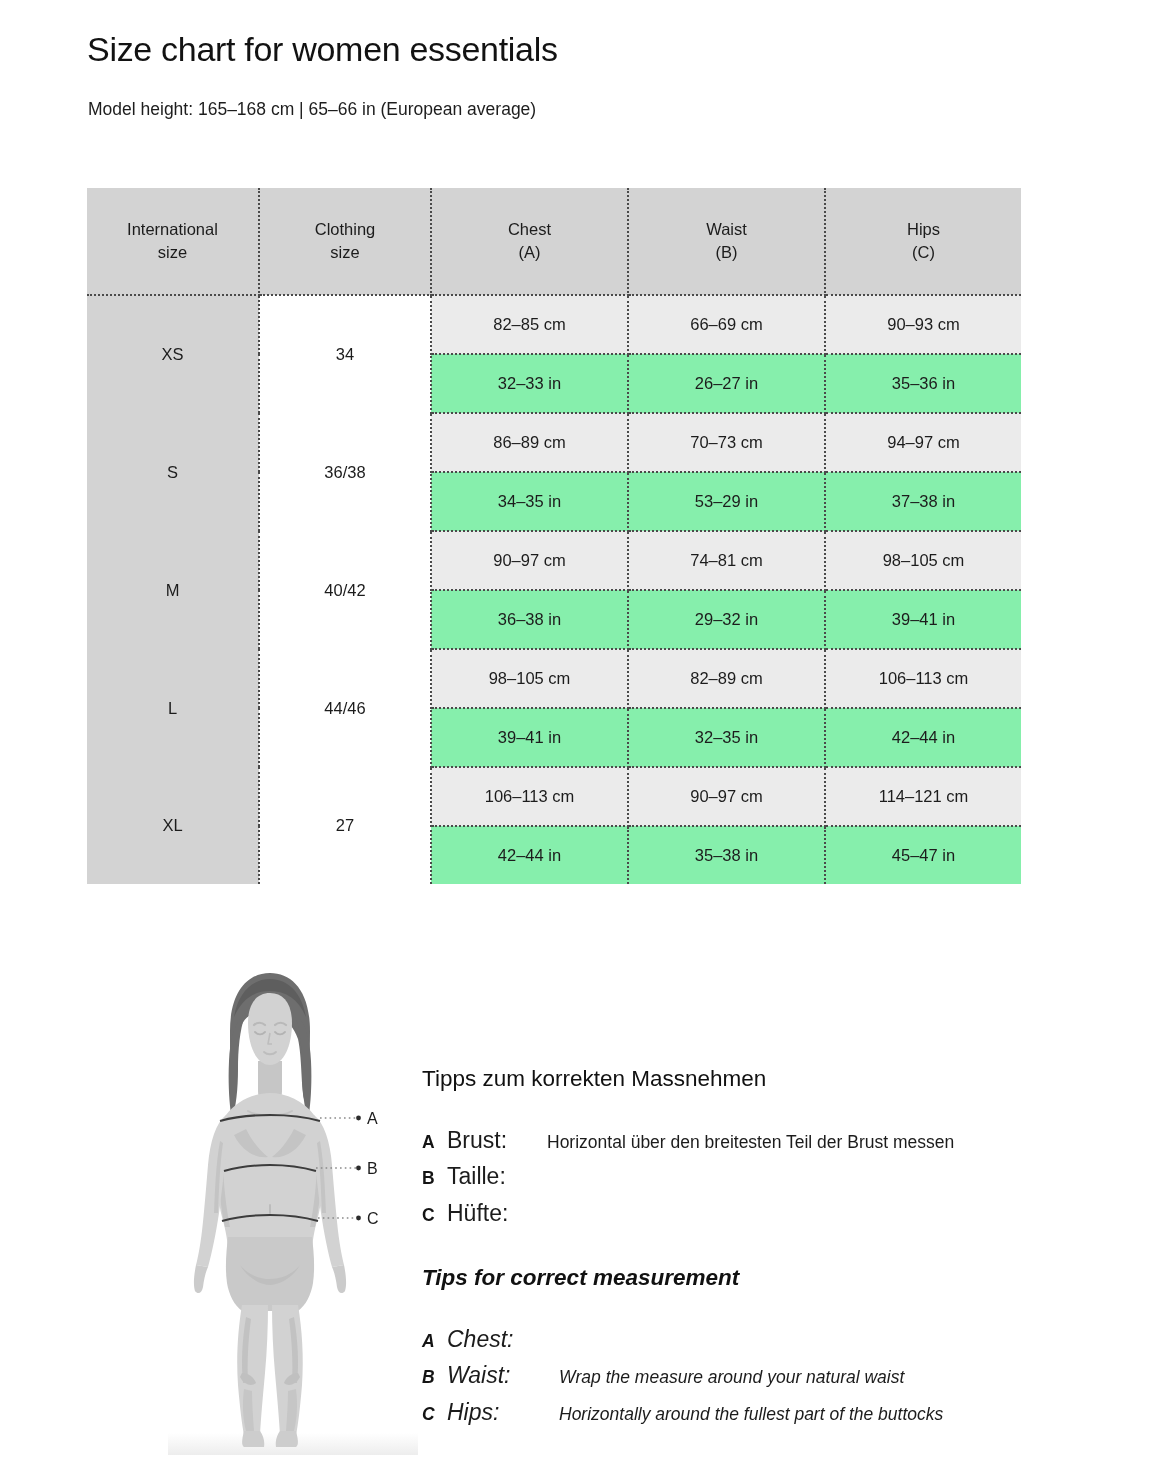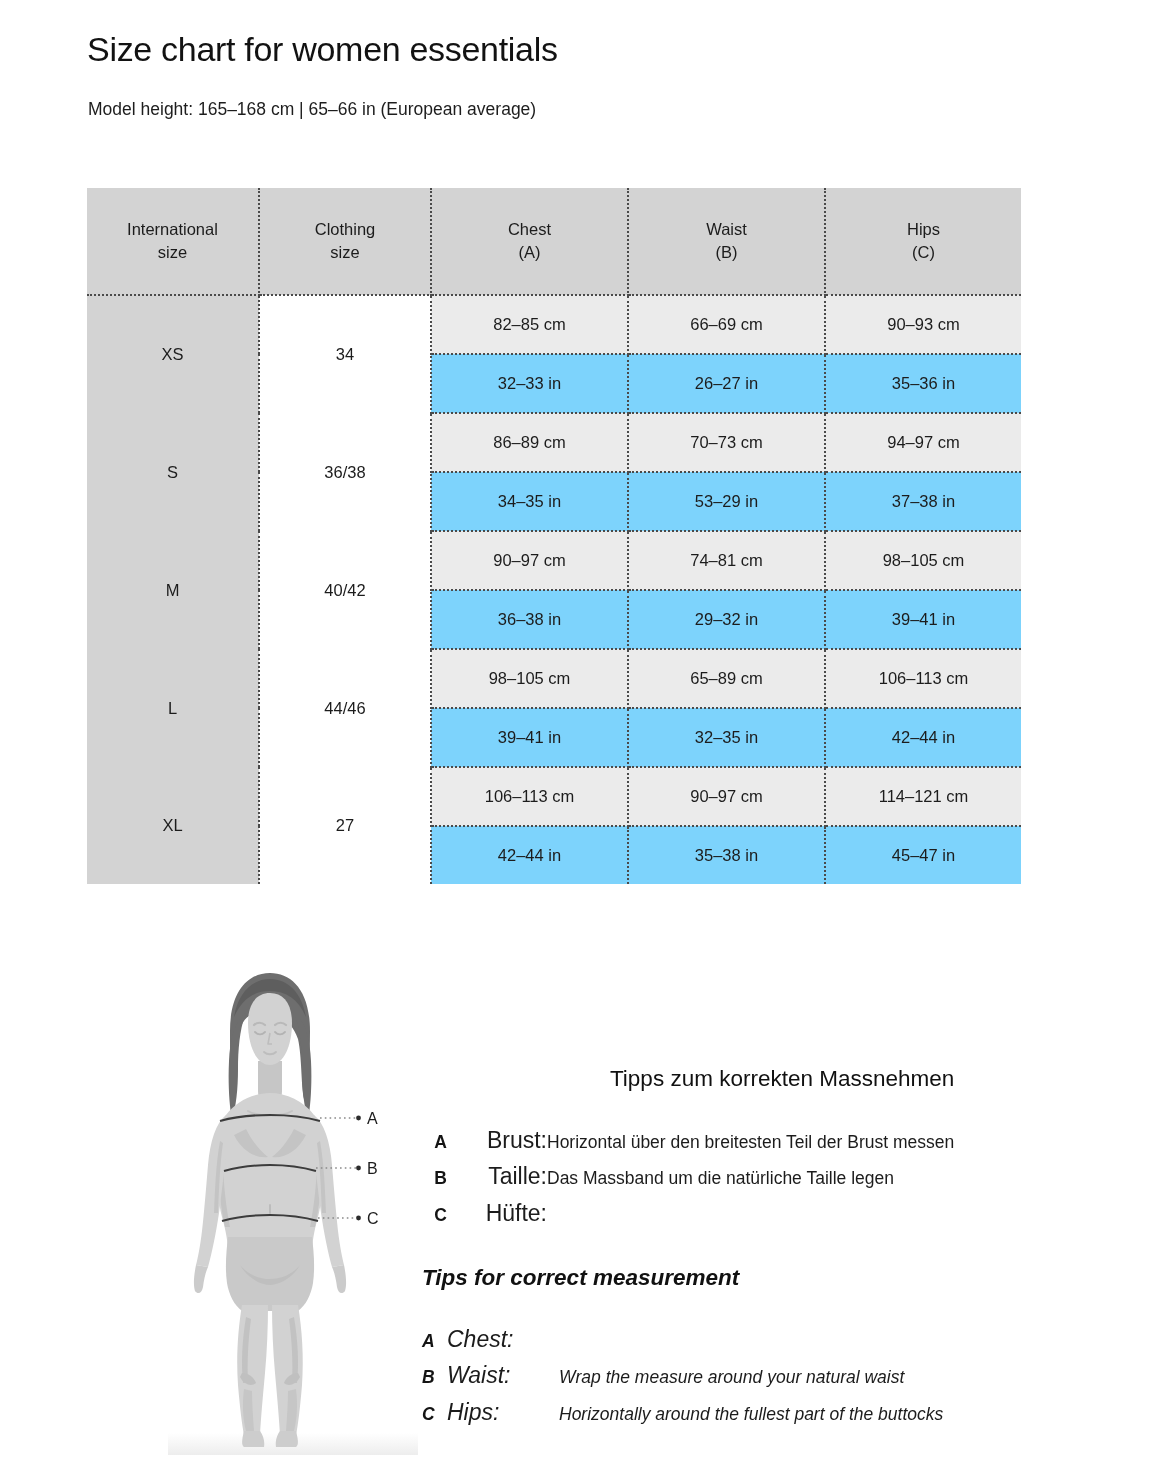--- a/index.html
+++ b/index.html
@@ -78,21 +78,21 @@
   .cell-cloth {
     background: #ffffff;
     font-size: 16.5px;
   }
   .cell-cm {
     background: #ebebeb;
     height: 57px;
     border-bottom: 2px dotted #4a4a4a;
   }
   .cell-in {
-    background: #7dd3fc;
+    background: #86efac;
     height: 57px;
   }
   .row-sep > * { border-bottom: 2px dotted #4a4a4a; }
   .rowgroup-end .cell-in,
   .rowgroup-end .cell-intl,
   .rowgroup-end .cell-cloth { border-bottom: 2px dotted #4a4a4a; }
   tr.last-group .cell-in,
   tr.last-group .cell-intl,
   tr.last-group .cell-cloth { border-bottom: none; }
 
@@ -101,21 +101,21 @@
     position: absolute;
     left: 168px;
     top: 965px;
     width: 250px;
     height: 490px;
   }
   #figure-illustration svg { display: block; }
 
   
   .tips-block { position: absolute; }
-  #tips-de { left: 422px; top: 1066px; text-align: right; }
+  #tips-de { left: 422px; top: 1066px; }
   #tips-en { left: 422px; top: 1265px; }
 
   .tips-heading {
     font-size: 22.5px;
     font-weight: 400;
     color: #111111;
     white-space: nowrap;
     margin: 0 0 30px 0;
   }
   #tips-en .tips-heading { font-style: italic; font-weight: 700; }
@@ -217,21 +217,21 @@
     <tr class="rowgroup-end row-sep">
       <td class="cell-in">36–38 in</td>
       <td class="cell-in">29–32 in</td>
       <td class="cell-in">39–41 in</td>
     </tr>
 
     <tr>
       <td class="cell-intl" rowspan="2">L</td>
       <td class="cell-cloth" rowspan="2">44/46</td>
       <td class="cell-cm">98–105 cm</td>
-      <td class="cell-cm">65–89 cm</td>
+      <td class="cell-cm">82–89 cm</td>
       <td class="cell-cm">106–113 cm</td>
     </tr>
     <tr class="rowgroup-end row-sep">
       <td class="cell-in">39–41 in</td>
       <td class="cell-in">32–35 in</td>
       <td class="cell-in">42–44 in</td>
     </tr>
 
     <tr>
       <td class="cell-intl" rowspan="2">XL</td>
@@ -383,21 +383,20 @@
 <div class="tips-block" id="tips-de">
   <div class="tips-heading">Tipps zum korrekten Massnehmen</div>
   <div class="tips-row">
     <span class="tip-letter">A</span>
     <span class="tip-term">Brust:</span>
     <span class="tip-desc">Horizontal über den breitesten Teil der Brust messen</span>
   </div>
   <div class="tips-row">
     <span class="tip-letter">B</span>
     <span class="tip-term">Taille:</span>
-    <span class="tip-desc">Das Massband um die natürliche Taille legen</span>
   </div>
   <div class="tips-row">
     <span class="tip-letter">C</span>
     <span class="tip-term">Hüfte:</span>
   </div>
 </div>
 
 <div class="tips-block" id="tips-en">
   <div class="tips-heading">Tips for correct measurement</div>
   <div class="tips-row">

